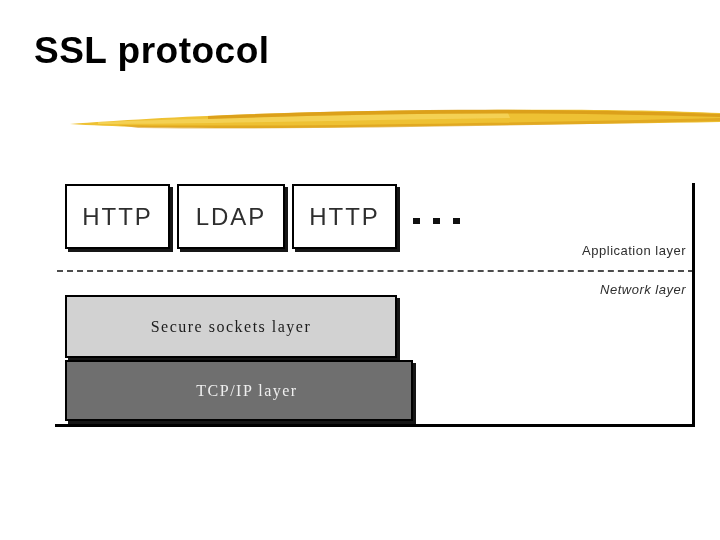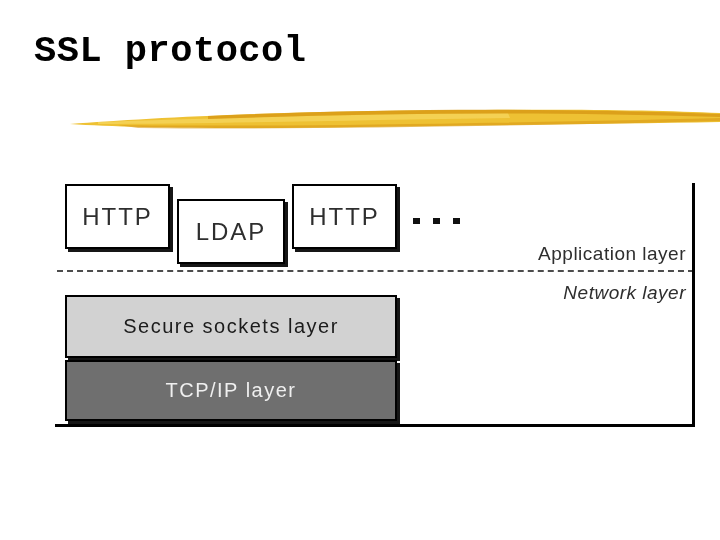--- a/index.html
+++ b/index.html
@@ -11,21 +11,21 @@
     overflow: hidden;
     font-family: "Liberation Sans", sans-serif;
   }
 
   
   .title {
     position: absolute;
     left: 34px;
     top: 30px;
     margin: 0;
-    font-family: Liberation Mono, monospace;
+    font-family: Liberation Sans, sans-serif;
     font-weight: bold;
     font-size: 37px;
     letter-spacing: 0.5px;
     color: #000000;
   }
 
   
   .brush {
     position: absolute;
     left: 58px;
@@ -45,21 +45,21 @@
     display: flex;
     align-items: center;
     justify-content: center;
   }
   .pbox span {
     font-size: 24px;
     letter-spacing: 2px;
     color: #2e2e2e;
   }
   .pbox.http { left: 65px;  width: 101px; }
-  .pbox.ldap { left: 177px; width: 104px; margin-top: 15px; }
+  .pbox.ldap { left: 177px; width: 104px; }
   .pbox.imap { left: 292px; width: 101px; }
 
   
   .dots {
     position: absolute;
     left: 413px;
     top: 218px;
     display: flex;
     gap: 13px;
   }
@@ -68,21 +68,21 @@
     width: 7px;
     height: 6px;
     background: #111111;
   }
 
   
   .layer-label {
     position: absolute;
     width: 210px;
     text-align: right;
-    font-size: 19px;
+    font-size: 13px;
     letter-spacing: 0.5px;
     color: #2e2e2e;
     white-space: nowrap;
   }
   .layer-label.app { left: 476px; top: 243px; }
   .layer-label.net { left: 476px; top: 282px; font-style: italic; }
 
   
   .divider {
     position: absolute;
@@ -98,22 +98,23 @@
     position: absolute;
     left: 65px;
     width: 328px;
     border: 2px solid #000000;
     box-shadow: 3px 3px 0 #161616;
     display: flex;
     align-items: center;
     justify-content: center;
   }
   .sbox span {
-    font-size: 20px;
+    font-size: 16px;
     letter-spacing: 1.5px;
+    font-family: Liberation Serif, serif;
   }
   .sbox.ssl { top: 295px; height: 59px; }
   .sbox.tcp { top: 360px; height: 57px; }
 
   
   .vline {
     position: absolute;
     left: 692px;
     top: 183px;
     width: 3px;
@@ -164,21 +165,21 @@
     <div class="layer-label app">Application layer</div>
 
     <div class="divider"></div>
 
     <div class="layer-label net">Network layer</div>
 
     <div class="sbox ssl" style="background-color: rgb(210, 210, 210);">
       <span style="color: rgb(28, 28, 28);">Secure sockets layer</span>
     </div>
 
-    <div class="sbox tcp" style="background-color: rgb(111, 111, 111);">
+    <div class="sbox tcp" style="background-color: rgb(111, 111, 111); padding-left: 16px;">
       <span style="color: rgb(239, 239, 239);">TCP/IP layer</span>
     </div>
 
     <div class="vline"></div>
     <div class="bline"></div>
 
   </div>
 </div>
 
 </body></html>

